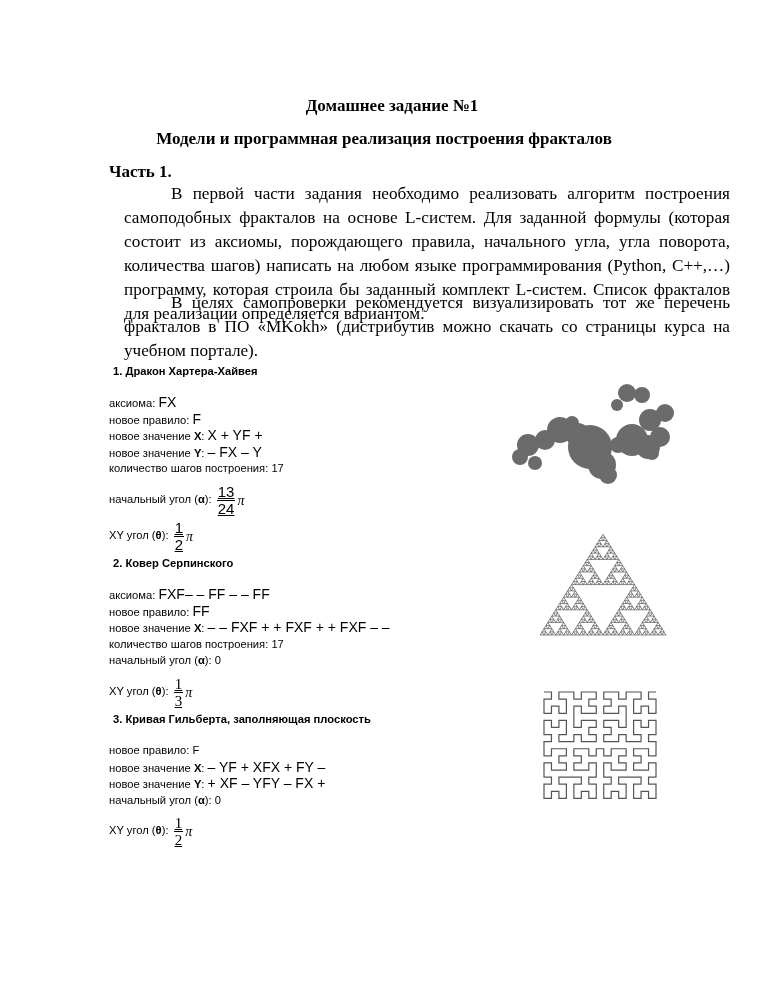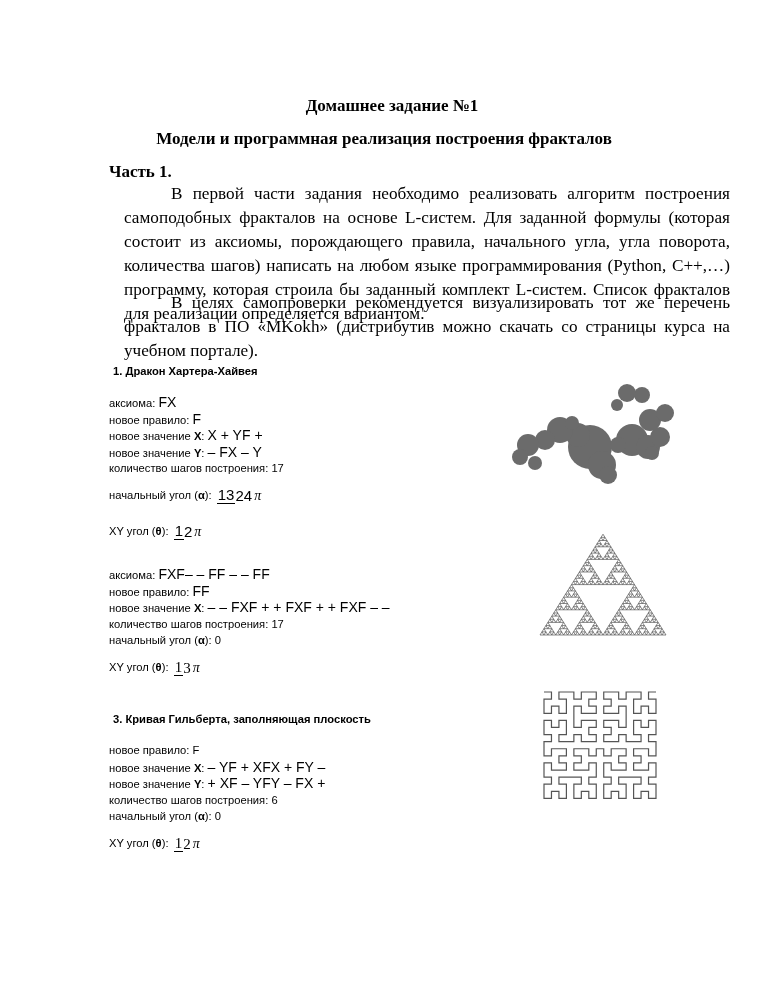--- a/index.html
+++ b/index.html
@@ -7,21 +7,21 @@
   .serif{font-family:"Liberation Serif","DejaVu Serif",serif;text-align:center;}
   .sans{font-family:"Liberation Sans","DejaVu Sans",sans-serif;}
   .title{position:absolute;left:0;width:768px;text-align:center;font-weight:bold;font-size:17px;}
   .part{position:absolute;left:109px;font-weight:bold;font-size:17px;}
   .para{position:absolute;left:124px;width:606px;font-size:17.2px;line-height:24px;text-align:justify;text-align-last:left;}
   .para .ind{display:inline-block;width:47px;}
   .sec{position:absolute;left:109px;font-size:11.2px;}
   .sec h3{margin:4px;font-size:11.2px;font-weight:bold;}
   .line{height:16.5px;line-height:16.5px;white-space:nowrap;}
   .big{font-size:14px;}
-  .frac{display:inline-flex;flex-direction:row;align-items:center;vertical-align:middle;font-size:15px;line-height:16px;margin:7px 2px;}
+  .frac{display:inline-flex;flex-direction:column;align-items:center;vertical-align:middle;font-size:15px;line-height:16px;margin:7px 2px;text-decoration:underline;}
   .frac .num{border-bottom:1px solid #000;padding:0 1px;}
   .frac.serif{font-size:15px;}
   .pi{font-family:"Liberation Serif","DejaVu Serif",serif;font-style:italic;font-size:14px;vertical-align:middle;}
   .fig{position:absolute;}
 </style>
 </head>
 <body>
 
 <div class="title serif" style="top:96px;padding-left:8px;">Домашнее задание №1</div>
 <div class="title serif" style="top:129px;">Модели и программная реализация построения фракталов</div>
@@ -44,40 +44,40 @@
         <span>24</span>
       </span><span class="pi">π</span></div>
   <div class="line" style="height:36px;line-height:36px;"><span>XY угол (</span><b>θ</b><span>): </span>
     <span class="frac sans">
         <span class="num">1</span>
         <span>2</span>
       </span><span class="pi">π</span></div>
 </div>
 
 <div class="sec sans" style="top:553px;">
+  <h3>2. Ковер Серпинского</h3>
   <div style="height:13px"></div>
   <div class="line"><span>аксиома: </span><span class="big">FXF– – FF – – FF</span></div>
   <div class="line"><span>новое правило: </span><span class="big">FF</span></div>
   <div class="line"><span>новое значение </span><b>X</b><span>: </span><span class="big">– – FXF + + FXF + + FXF – –</span></div>
   <div class="line"><span>количество шагов построения: </span><span>17</span></div>
   <div class="line"><span>начальный угол (</span><b>α</b><span>): </span><span>0</span></div>
   <div class="line" style="height:36px;line-height:36px;"><span>XY угол (</span><b>θ</b><span>): </span>
     <span class="frac serif">
         <span class="num">1</span>
         <span>3</span>
       </span><span class="pi">π</span></div>
 </div>
 
 <div class="sec sans" style="top:709px;">
   <h3>3. Кривая Гильберта, заполняющая плоскость</h3>
   <div style="height:13px"></div>
   <div class="line"><span>новое правило: </span><span>F</span></div>
   <div class="line"><span>новое значение </span><b>X</b><span>: </span><span class="big">– YF + XFX + FY –</span></div>
   <div class="line"><span>новое значение </span><b>Y</b><span>: </span><span class="big">+ XF – YFY – FX +</span></div>
-  <div class="line"><span>количество шагов построения: </span><span>6</span></div>
   <div class="line"><span>начальный угол (</span><b>α</b><span>): </span><span>0</span></div>
   <div class="line" style="height:36px;line-height:36px;"><span>XY угол (</span><b>θ</b><span>): </span>
     <span class="frac serif">
         <span class="num">1</span>
         <span>2</span>
       </span><span class="pi">π</span></div>
 </div>
 
 <svg class="fig" style="left:500px;top:375px;" width="210" height="120" viewBox="0 0 210 120">
   <g fill="#6b6b6b">

